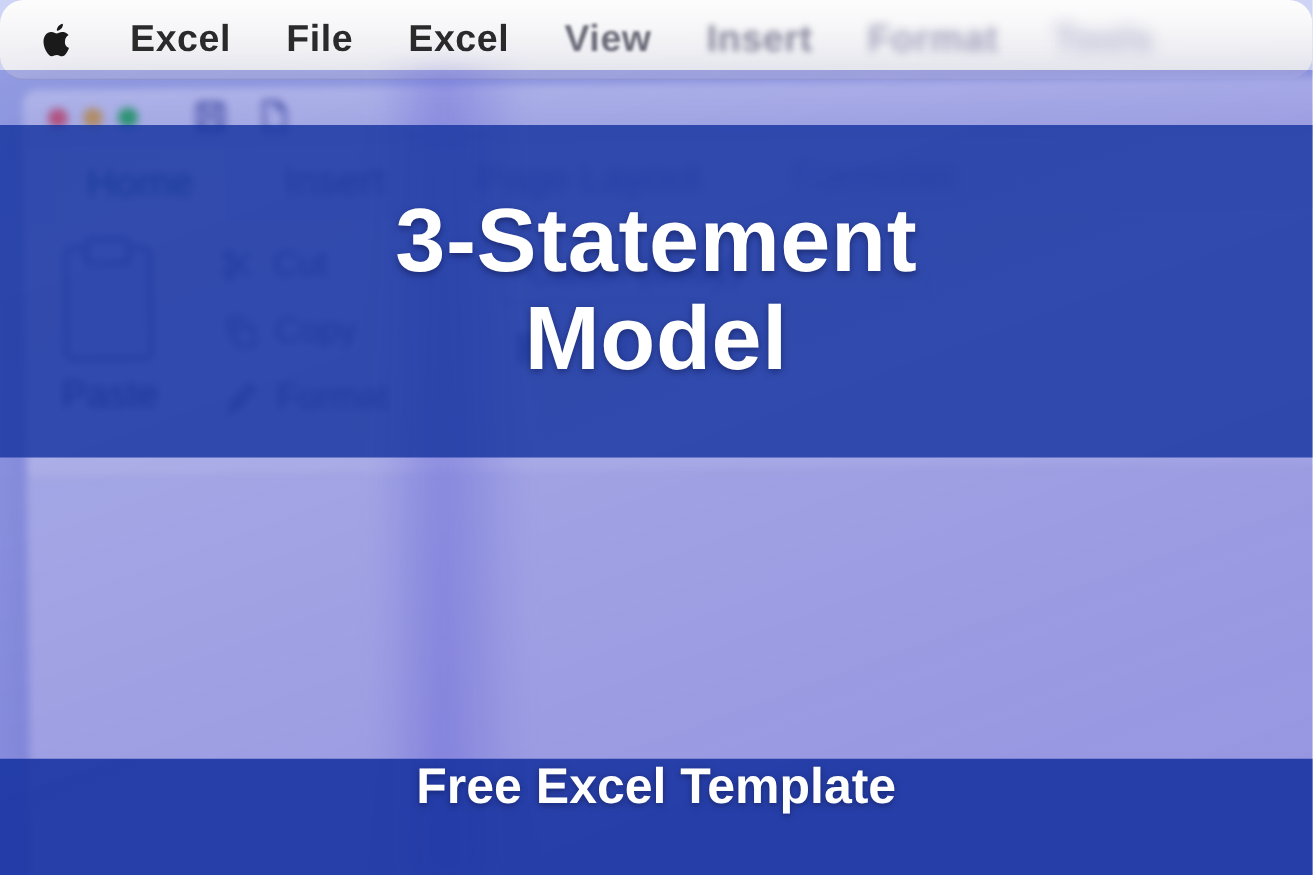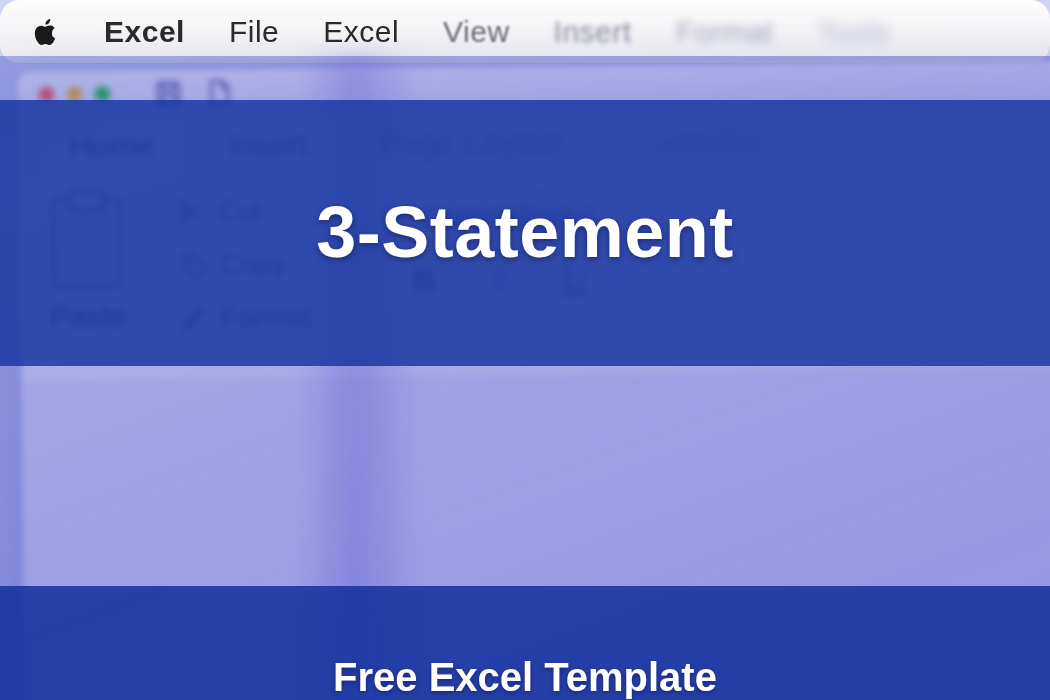--- a/index.html
+++ b/index.html
@@ -12,21 +12,21 @@
     display: flex; align-items: center; gap: 44px;
     padding-left: 34px;
     font-family: -apple-system, "Helvetica Neue", Arial, sans-serif;
     font-size: 30px; color: #2a2a2a; letter-spacing: 0.5px;
     filter: blur(0.4px);
     border-bottom: 1px solid #d0d0d8;
     border-radius: 19px;
   }
   .menubar .apple-logo svg { width: 26px; height: 30px; display:block; }
   .menubar .app-name { font-weight: 700; }
-  .menubar .menu-item { font-weight: 400; }
+  .menubar .menu-item { font-weight: 700; }
   .menubar .faded1 { color: #6a6a78; filter: blur(1.2px); }
   .menubar .faded2 { color: #8a8aa0; filter: blur(2.5px); }
   .menubar .faded3 { color: #a6a6c0; filter: blur(4px); }
   .menubar .faded4 { color: #b8b8d2; filter: blur(6px); }
 
   
   .excel-bg {
     position: absolute; left: 18px; top: 72px; width: 1180px; height: 780px;
     background: #f2f2fb;
     border-radius: 12px;
@@ -95,23 +95,23 @@
     background: rgba(22,52,160,0.82);
     display:flex; flex-direction:column; align-items:center; justify-content:center;
     text-align:center; line-height:1.08;
   }
   .banner-top .headline {
     color:#ffffff; font-weight:700; font-size:72px; letter-spacing:0.5px;
     text-shadow: 0 2px 6px rgba(8,14,60,0.5);
     font-family: "Segoe UI", "Helvetica Neue", Arial, sans-serif;
   }
   .banner-bottom {
-    position:absolute; left:0; bottom:0; width:100%; height:114px;
+    position:absolute; left:0; bottom:0; width:100%; height:93px;
     background: rgba(20,48,158,0.86);
-    display:flex; align-items:flex-end; justify-content:center;
+    display:flex; align-items:flex-start; justify-content:center;
   }
   .banner-bottom .subhead {
     color:#ffffff; font-weight:600; font-size:40px;
     text-shadow: 0 2px 5px rgba(8,14,60,0.5);
     font-family: "Segoe UI", "Helvetica Neue", Arial, sans-serif;
   }
 </style>
 </head>
 <body>
 
@@ -199,18 +199,19 @@
       </div>
     </div>
 
   </div>
 
   <div class="glare"></div>
   <div class="tint"></div>
 
   <div class="banner-top">
     <div class="headline">3-Statement</div>
+    <div class="headline">Model</div>
   </div>
   <div class="banner-bottom">
     <div class="subhead">Free Excel Template</div>
   </div>
 
 </div>
 
 </body></html>

